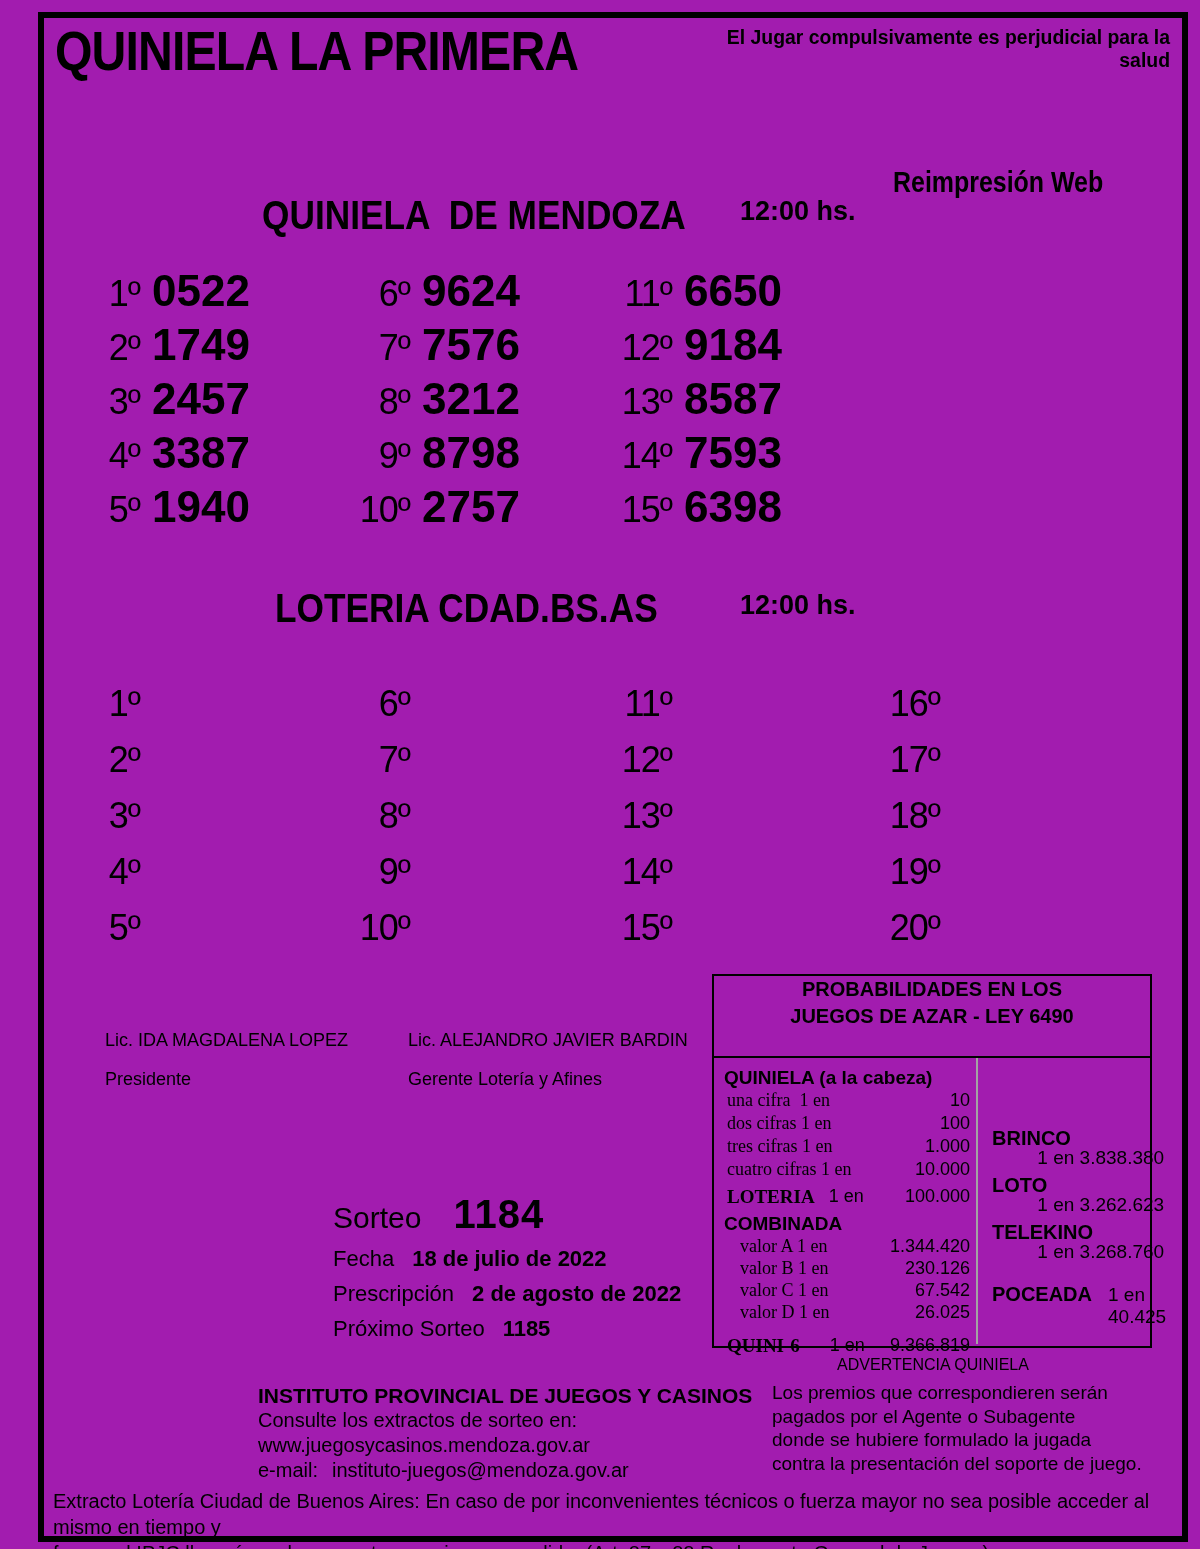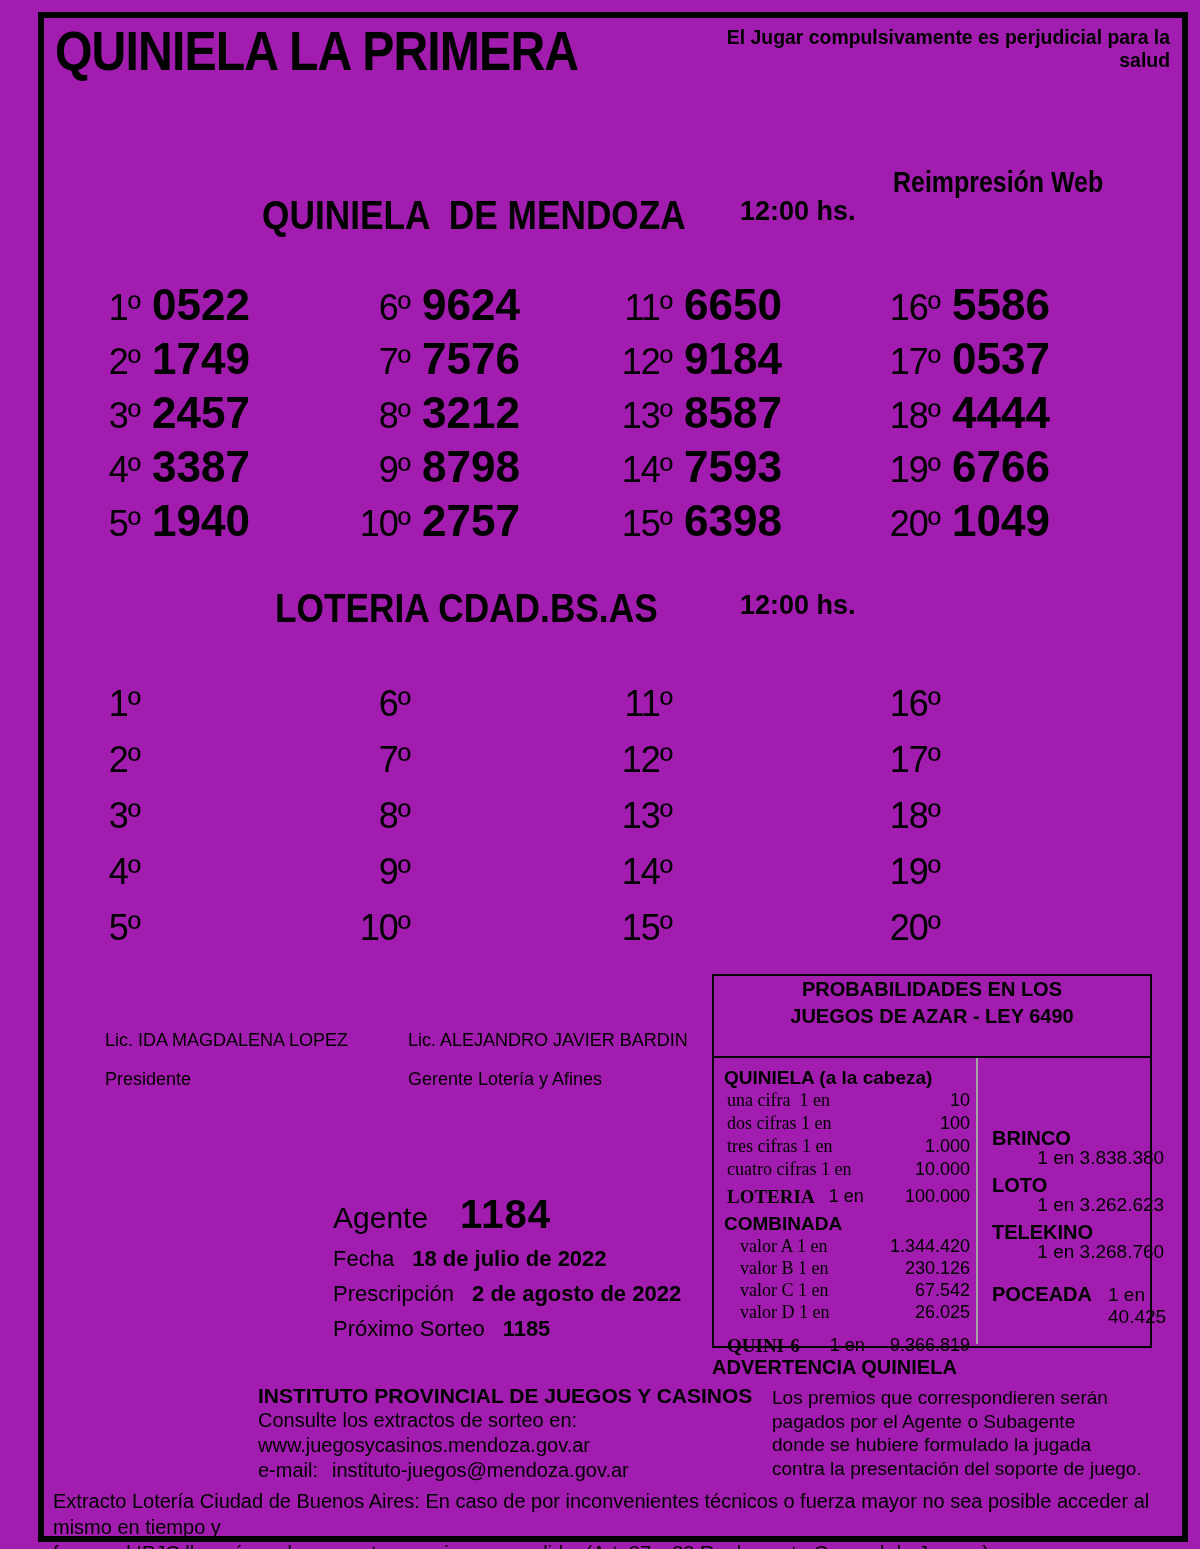--- a/index.html
+++ b/index.html
@@ -32,21 +32,21 @@
     left: 660px; top: 26px; width: 510px;
     font-size: 20px; font-weight: bold; text-align: right;
     transform: scaleX(0.97); transform-origin: right top;
   }
 
   .mz-title { left: 262px; top: 192px; font-size: 41px; font-weight: bold; }
   .mz-time  { left: 740px; top: 196px; font-size: 27px; font-weight: bold; }
   .reprint  { left: 893px; top: 166px; font-size: 29px; font-weight: bold; }
 
   .results-grid { left: 40px; display: flex; }
-  .mz-grid { top: 278px; }
+  .mz-grid { top: 264px; }
   .bs-grid { top: 676px; }
   .res-col { width: 268px; flex: 0 0 auto; }
   .res-col:nth-child(1) { width: 270px; }
   .res-col:nth-child(2) { width: 262px; }
   .res-col:nth-child(3) { width: 268px; }
   .res-col:nth-child(4) { width: 270px; }
   .res-row { height: 54px; line-height: 54px; white-space: nowrap; }
   .bs-grid .res-row { height: 56px; line-height: 56px; }
   .ord {
     display: inline-block; width: 100px; text-align: right;
@@ -99,21 +99,21 @@
   .quini-row { margin-top: 11px; text-align: right; }
   .quini-row .plabel { font-weight: bold; font-size: 19px; }
   .quini-row .pmid { margin-left: 30px; }
   .game { margin-bottom: 7px; }
   .gname { font-weight: bold; font-size: 20px; line-height: 20px; }
   .godds { text-align: right; font-size: 19px; line-height: 21px; margin-top: -1px; padding-right: 2px; }
   .game-inline { display: flex; align-items: baseline; margin-top: 22px; }
   .game-inline .godds-inline { font-size: 19px; margin-left: 16px; }
 
   .advert { left: 712px; top: 1356px; width: 442px; }
-  .advert-title { font-weight: bold; font-size: 20px; }
+  .advert-title { text-align: center; font-weight: normal; font-size: 16px; }
   .advert-lines { margin-top: 7px; margin-left: 60px; font-size: 19px; line-height: 23.5px; }
 
   .instituto { left: 258px; top: 1384px; }
   .inst-name { font-weight: bold; font-size: 21px; }
   .inst-line { font-size: 20px; line-height: 25px; }
   .inst-line:first-of-type { margin-top: 5px; }
   .email-label { margin-right: 14px; }
 
   .footer { left: 53px; top: 1488px; width: 1115px; font-size: 20px; line-height: 26px; }
 </style>
@@ -144,27 +144,20 @@
         <div class="res-row"><span class="ord">9º</span><span class="num">8798</span></div>
         <div class="res-row"><span class="ord">10º</span><span class="num">2757</span></div>
       </div>
       <div class="res-col">
         <div class="res-row"><span class="ord">11º</span><span class="num">6650</span></div>
         <div class="res-row"><span class="ord">12º</span><span class="num">9184</span></div>
         <div class="res-row"><span class="ord">13º</span><span class="num">8587</span></div>
         <div class="res-row"><span class="ord">14º</span><span class="num">7593</span></div>
         <div class="res-row"><span class="ord">15º</span><span class="num">6398</span></div>
       </div>
-      <div class="res-col">
-        <div class="res-row"><span class="ord">16º</span><span class="num">5586</span></div>
-        <div class="res-row"><span class="ord">17º</span><span class="num">0537</span></div>
-        <div class="res-row"><span class="ord">18º</span><span class="num">4444</span></div>
-        <div class="res-row"><span class="ord">19º</span><span class="num">6766</span></div>
-        <div class="res-row"><span class="ord">20º</span><span class="num">1049</span></div>
-      </div>
     </div>
 
   <div class="abs bs-title cond">LOTERIA CDAD.BS.AS</div>
   <div class="abs bs-time">12:00 hs.</div>
   <div class="abs results-grid bs-grid">
       <div class="res-col">
         <div class="res-row"><span class="ord">1º</span></div>
         <div class="res-row"><span class="ord">2º</span></div>
         <div class="res-row"><span class="ord">3º</span></div>
         <div class="res-row"><span class="ord">4º</span></div>
@@ -197,21 +190,21 @@
     <div class="sig-name">Lic. IDA MAGDALENA LOPEZ</div>
     <div class="role">Presidente</div>
   </div>
   <div class="abs sig sig-2">
     <div class="sig-name">Lic. ALEJANDRO JAVIER BARDIN</div>
     <div class="role">Gerente Lotería y Afines</div>
   </div>
 
   <div class="abs draw-block">
     <div class="draw-line1">
-      <span class="sorteo-label">Agente</span>
+      <span class="sorteo-label">Sorteo</span>
       <span class="sorteo-number">1184</span>
     </div>
     <div class="draw-line">
       <span class="dlabel">Fecha</span><span class="dval">18 de julio de 2022</span>
     </div>
     <div class="draw-line">
       <span class="dlabel">Prescripción</span><span class="dval">2 de agosto de 2022</span>
     </div>
     <div class="draw-line">
       <span class="dlabel">Próximo Sorteo</span><span class="dval">1185</span>

